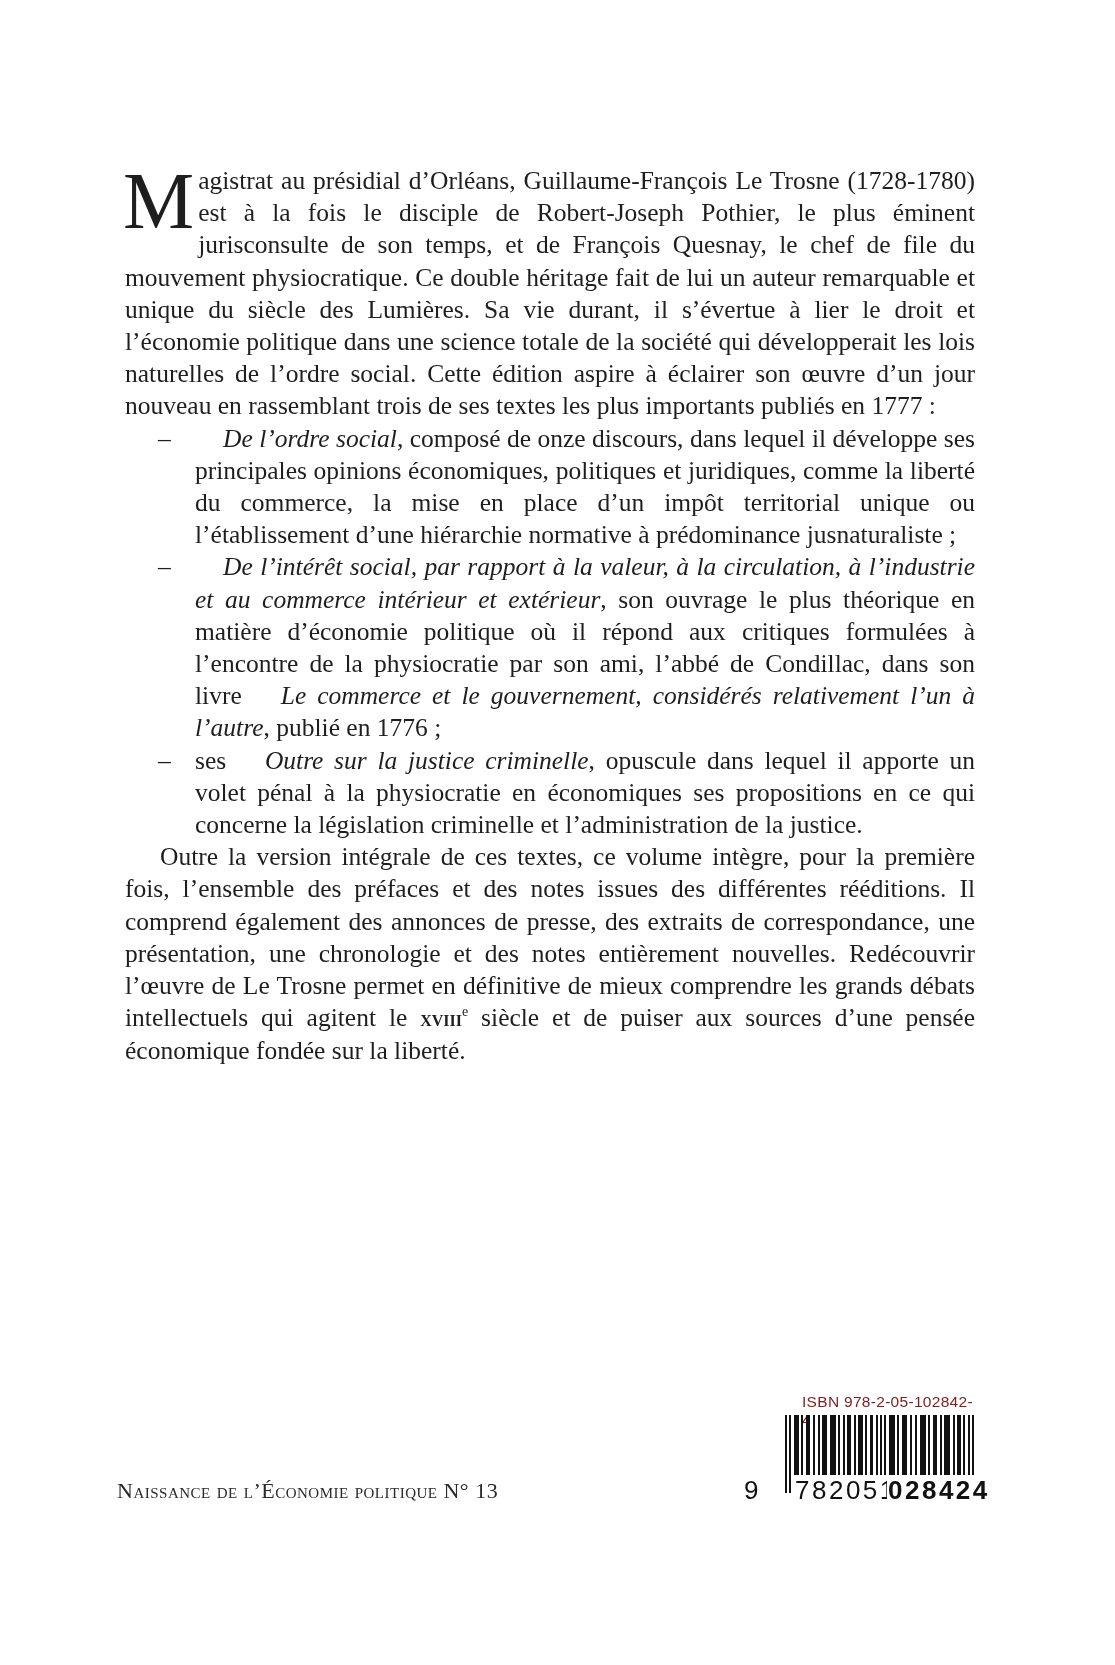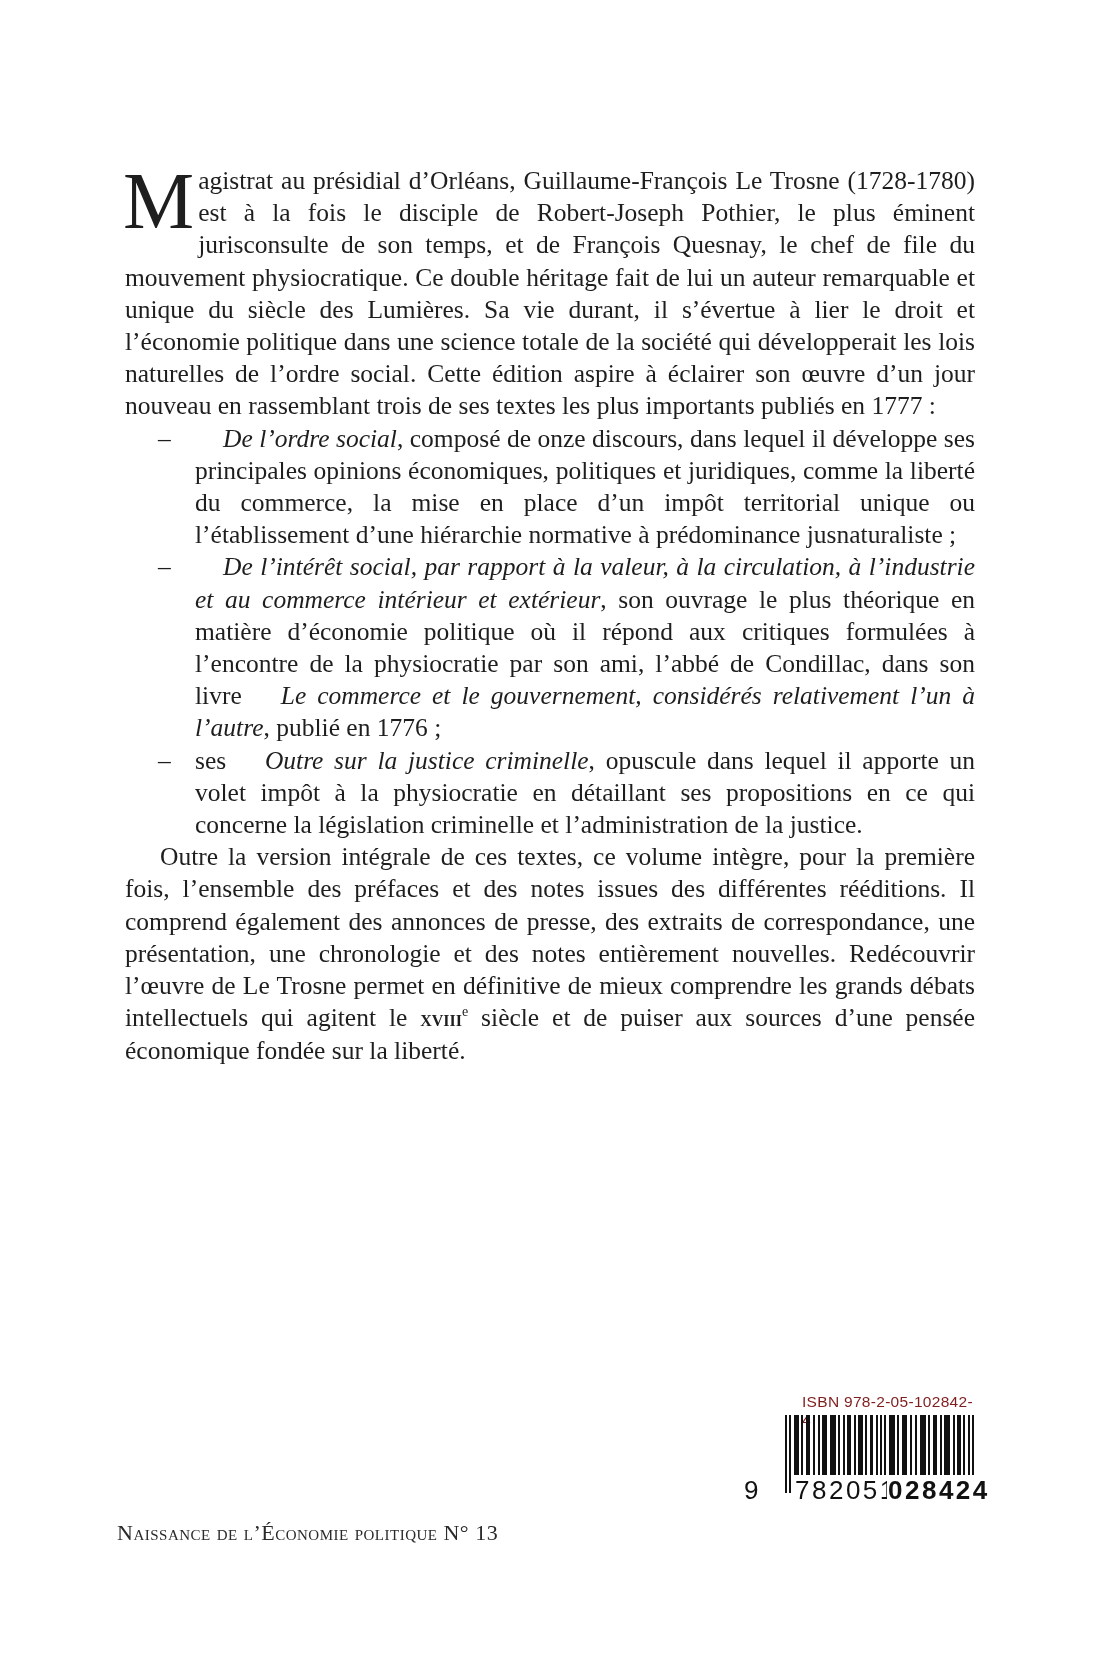--- a/index.html
+++ b/index.html
@@ -17,21 +17,21 @@
     float: left; font-size: 80px; line-height: 60px; height: 62px;
     margin: 6px 4px 0 -2px; padding: 0; font-family: "Liberation Serif", serif;
   }
   .list { list-style: none; margin: 0; padding: 0; }
   .list li { position: relative; padding-left: 70px; margin: 0; }
   .list li .dash { position: absolute; left: 33px; top: 0; }
   .list li em, .para em { font-style: italic; margin-left: 28px; }
   .smallcaps { font-variant: small-caps; font-size: 0.9em; font-weight: bold; }
   sup.e { font-size: 0.55em; vertical-align: 0.7em; line-height: 0; }
   .series {
-    position: absolute; left: 117px; top: 1520px;
+    position: absolute; left: 117px; top: 1478px;
     font-family: "Liberation Serif", serif; font-size: 22px; font-variant: small-caps;
     letter-spacing: 0.5px; color: #2a2a2a;
   }
   .barcode-wrap { position: absolute; left: 740px; top: 1393px; width: 240px; height: 125px; }
   .isbn-label {
     position: absolute; left: 62px; top: 0; font-family: "Liberation Sans", "DejaVu Sans", sans-serif;
     font-size: 15.5px; letter-spacing: 0.3px; color: #7f1d1d;
   }
   .bars { position: absolute; left: 45px; top: 22px; width: 190px; height: 78px; }
   .digits {
@@ -51,21 +51,21 @@
     <p class="para"><span class="dropcap">M</span><span>agistrat au présidial d’Orléans, Guillaume-François Le Trosne (1728-1780) est à la fois le disciple de Robert-Joseph Pothier, le plus éminent jurisconsulte de son temps, et de François Quesnay, le chef de file du mouvement physiocratique. Ce double héritage fait de lui un auteur remarquable et unique du siècle des Lumières. Sa vie durant, il s’évertue à lier le droit et l’économie politique dans une science totale de la société qui développerait les lois naturelles de l’ordre social. Cette édition aspire à éclairer son œuvre d’un jour nouveau en rassemblant trois de ses textes les plus importants publiés en 1777 :</span></p>
 
     <ul class="list">
       <li>
         <span class="dash">–</span><em>De l’ordre social</em><span>, composé de onze discours, dans lequel il développe ses principales opinions économiques, politiques et juridiques, comme la liberté du commerce, la mise en place d’un impôt territorial unique ou l’établissement d’une hiérarchie normative à prédominance jusnaturaliste ;</span>
       </li>
       <li>
         <span class="dash">–</span><em>De l’intérêt social, par rapport à la valeur, à la circulation, à l’industrie et au commerce intérieur et extérieur</em><span>, son ouvrage le plus théorique en matière d’économie politique où il répond aux critiques formulées à l’encontre de la physiocratie par son ami, l’abbé de Condillac, dans son livre </span><em>Le commerce et le gouvernement, considérés relativement l’un à l’autre</em><span>, publié en 1776 ;</span>
       </li>
       <li>
-        <span class="dash">–</span><span>ses </span><em>Outre sur la justice criminelle</em><span>, opuscule dans lequel il apporte un volet impôt à la physiocratie en détaillant ses propositions en ce qui concerne la législation criminelle et l’administration de la justice.</span>
+        <span class="dash">–</span><span>ses </span><em>Outre sur la justice criminelle</em><span>, opuscule dans lequel il apporte un volet pénal à la physiocratie en économiques ses propositions en ce qui concerne la législation criminelle et l’administration de la justice.</span>
       </li>
     </ul>
 
     <p class="para indent"><span>Outre la version intégrale de ces textes, ce volume intègre, pour la première fois, l’ensemble des préfaces et des notes issues des différentes rééditions. Il comprend également des annonces de presse, des extraits de correspondance, une présentation, une chronologie et des notes entièrement nouvelles. Redécouvrir l’œuvre de Le Trosne permet en définitive de mieux comprendre les grands débats intellectuels qui agitent le </span><span class="smallcaps">xviii</span><sup class="e">e</sup><span> siècle et de puiser aux sources d’une pensée économique fondée sur la liberté.</span></p>
   </div>
 
   <div class="series">Naissance de l’Économie politique N° 13</div>
 
   <div class="barcode-wrap">
     <div class="isbn-label">ISBN  978-2-05-102842-4</div>

